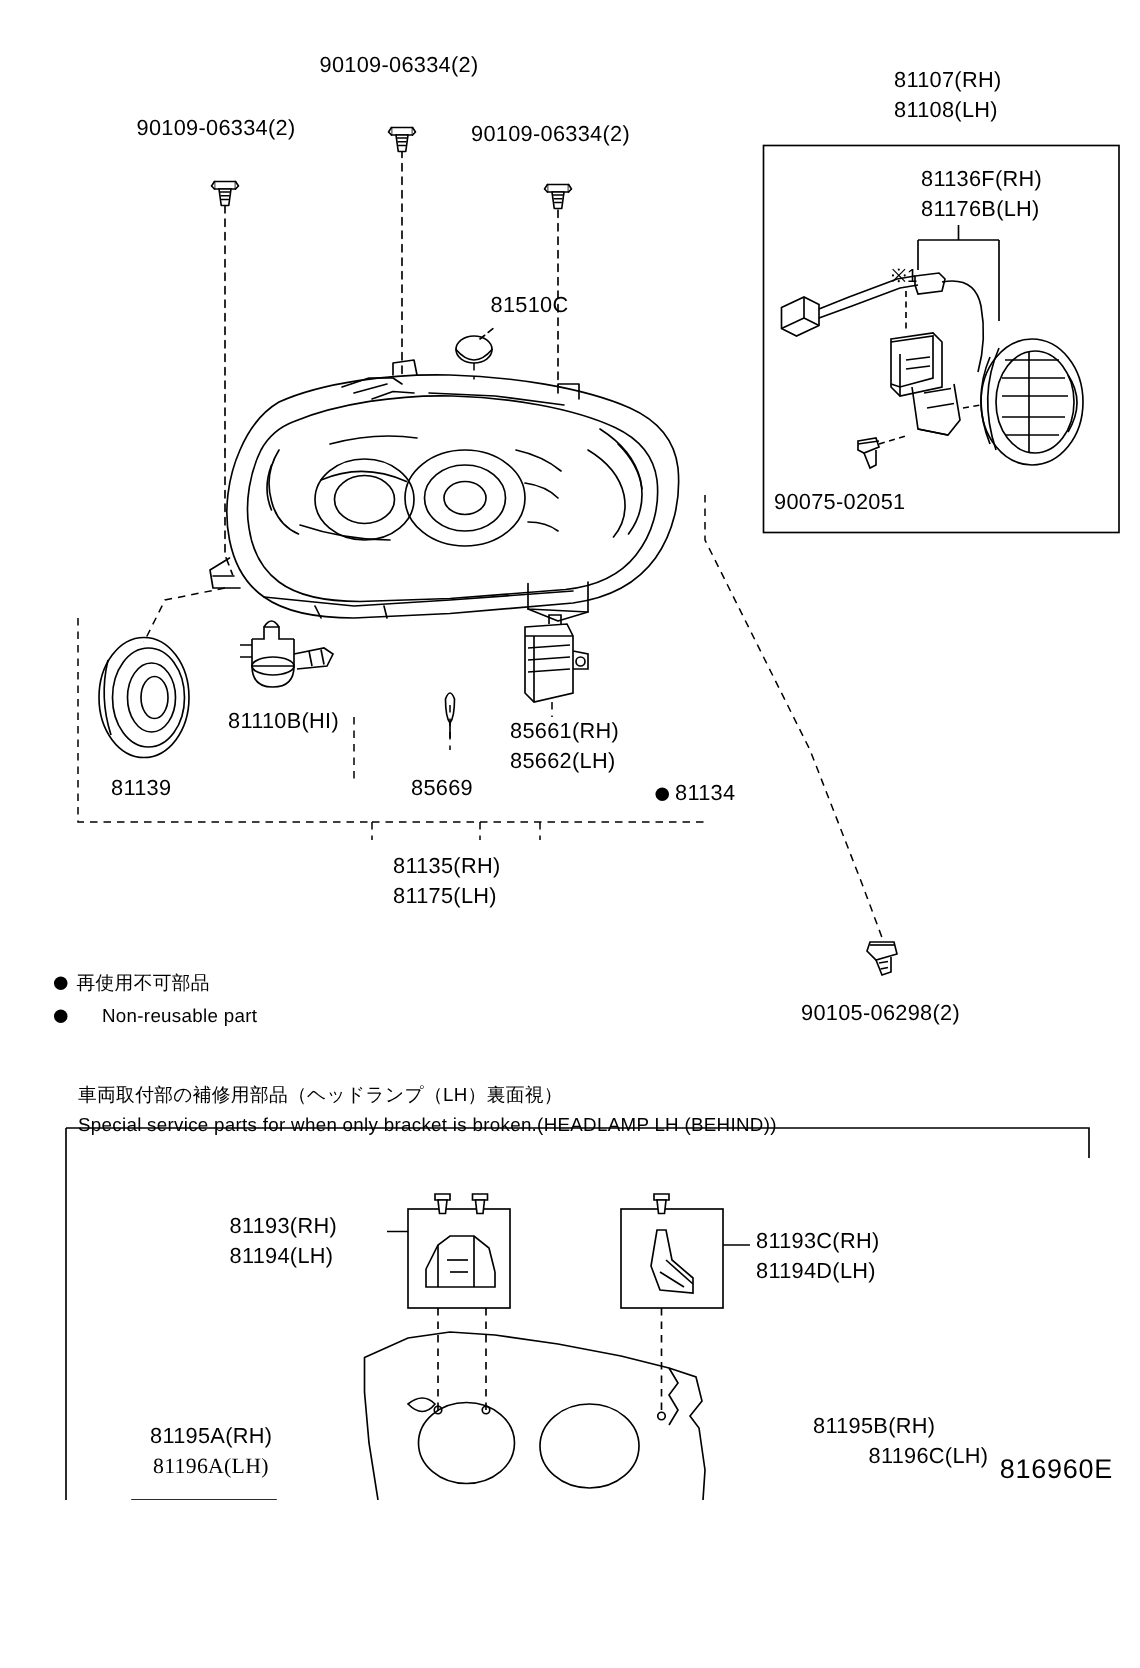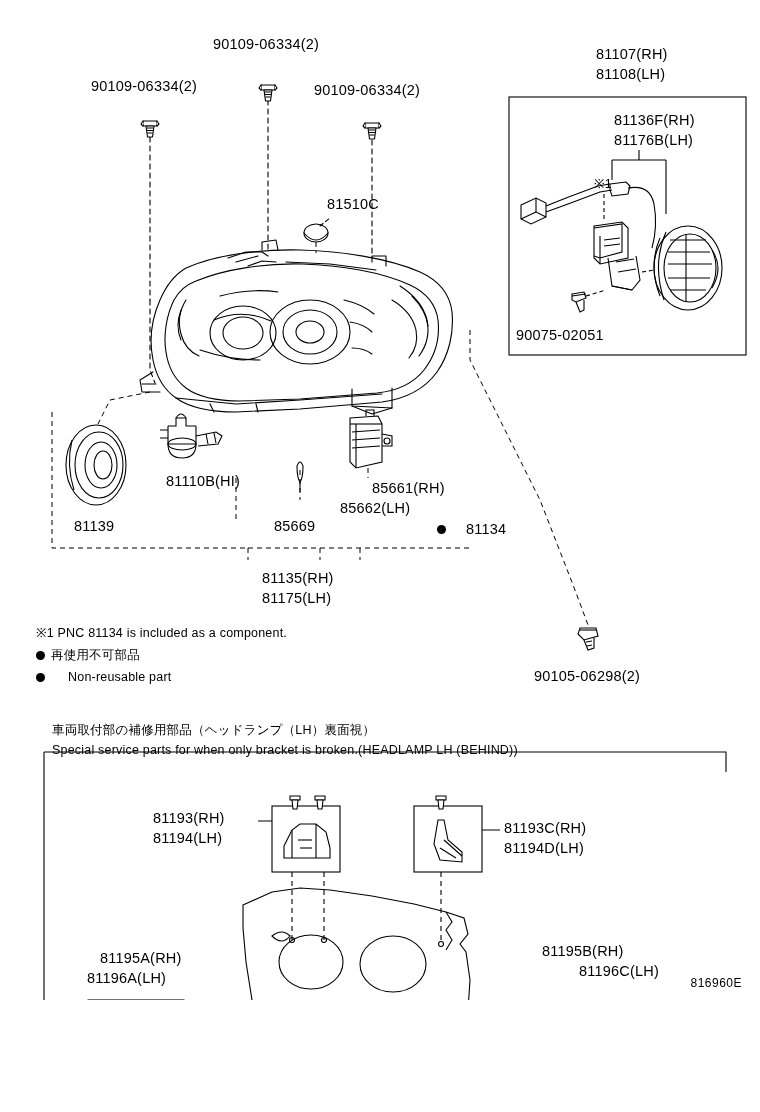--- a/index.html
+++ b/index.html
@@ -45,21 +45,21 @@
     position: absolute;
     width: 9px;
     height: 9px;
     border-radius: 50%;
     background: #000;
   }
   .footer-code {
     position: absolute;
     right: 18px;
     bottom: 10px;
-    font-size: 12px;
+    font-size: 18px;
     letter-spacing: 0.5px;
   }
 </style>
 </head>
 <body>
 
 <div id="page">
 
   <svg class="layer" viewBox="0 0 760 1112" xmlns="http://www.w3.org/2000/svg">
     <g fill="none" stroke="#000" stroke-width="1.1" stroke-linecap="round" stroke-linejoin="round">
@@ -361,50 +361,49 @@
   <div class="lbl" style="left:287px; top:196px;margin-left:40px;">81510C</div>
 
   <div class="lbl" style="left:596px; top:46px;">81107(RH)</div>
   <div class="lbl" style="left:596px; top:66px;">81108(LH)</div>
   <div class="lbl" style="left:614px; top:112px;">81136F(RH)</div>
   <div class="lbl" style="left:614px; top:132px;">81176B(LH)</div>
   <div class="lbl small" style="left:594px; top:176px;">※1</div>
   <div class="lbl" style="left:516px; top:327px;">90075-02051</div>
 
   <div class="lbl" style="left:74px; top:518px;">81139</div>
-  <div class="lbl" style="left:152px; top:473px;margin-left:14px;">81110B(HI)</div>
+  <div class="lbl" style="left:152px; top:473px;">81110B(HI)</div>
   <div class="lbl" style="left:274px; top:518px;">85669</div>
-  <div class="lbl" style="left:340px; top:480px;margin-left:32px;">85661(RH)</div>
+  <div class="lbl" style="left:340px; top:480px;">85661(RH)</div>
   <div class="lbl" style="left:340px; top:500px;text-align:right;">85662(LH)</div>
 
   <div class="dot" style="left:437px; top:525px;"></div>
-  <div class="lbl" style="left:450px; top:521px;margin-left:16px;">81134</div>
+  <div class="lbl" style="left:450px; top:521px;">81134</div>
 
   <div class="lbl" style="left:262px; top:570px;text-align:right;">81135(RH)</div>
   <div class="lbl" style="left:262px; top:590px;">81175(LH)</div>
 
   <div class="lbl" style="left:534px; top:668px;">90105-06298(2)</div>
 
-  <div class="lbl small" style="left:36px; top:625px;">※1  PNC 81134 is included as a component.</div>
 
   <div class="dot" style="left:36px; top:651px;"></div>
   <div class="lbl small" style="left:51px; top:647px;">再使用不可部品</div>
   <div class="dot" style="left:36px; top:673px;"></div>
   <div class="lbl small" style="left:68px; top:669px;">Non-reusable part</div>
 
   <div class="lbl jp" style="left:52px; top:722px;">車両取付部の補修用部品（ヘッドランプ（LH）裏面視）</div>
   <div class="lbl jp" style="left:52px; top:742px;">Special service parts for when only bracket is broken.(HEADLAMP LH (BEHIND))</div>
 
   <div class="lbl" style="left:153px; top:810px;">81193(RH)</div>
   <div class="lbl" style="left:153px; top:830px;">81194(LH)</div>
 
   <div class="lbl" style="left:504px; top:820px;">81193C(RH)</div>
   <div class="lbl" style="left:504px; top:840px;">81194D(LH)</div>
 
   <div class="lbl" style="left:100px; top:950px;">81195A(RH)</div>
-  <div class="lbl" style="left:87px; top:970px;">81196A(LH)</div>
+  <div class="lbl" style="left:102px; top:970px;font-family:Liberation Serif, serif;">81196A(LH)</div>
 
   <div class="lbl" style="left:542px; top:943px;text-align:right;">81195B(RH)</div>
   <div class="lbl" style="left:542px; top:963px;margin-left:37px;">81196C(LH)</div>
 
   <div class="footer-code">816960E</div>
 
 </div>
 
 </body></html>

